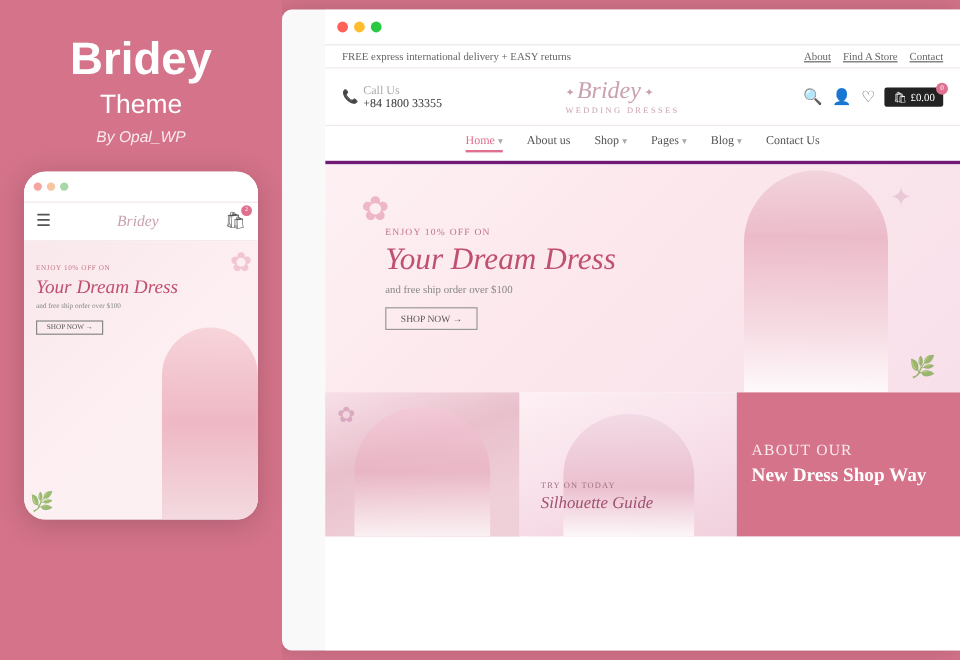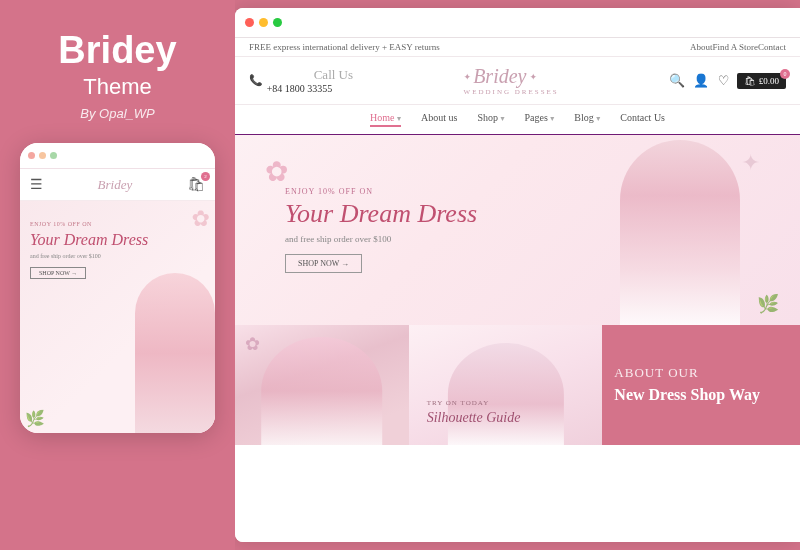--- a/index.html
+++ b/index.html
@@ -183,20 +183,21 @@
     
     .right-panel {
       flex: 1;
       background: #f9f9f9;
       border-radius: 8px 0 0 8px;
       overflow: hidden;
       display: flex;
       flex-direction: column;
       margin: 8px 0 8px 0;
       box-shadow: -3px 0 20px rgba(0,0,0,0.15);
+      padding-left: 36px;
     }
     .browser-bar {
       background: #fff;
       height: 30px;
       display: flex;
       align-items: center;
       padding: 0 10px;
       gap: 5px;
       border-bottom: 1px solid #e8e0e3;
     }
@@ -282,21 +283,21 @@
       border-radius: 50%;
       font-size: 6px;
       color: #fff;
       display: flex; align-items: center; justify-content: center;
     }
     .site-nav {
       display: flex;
       justify-content: center;
       gap: 20px;
       padding: 7px 0;
-      border-bottom: 1px solid #701a75;
+      border-bottom: 3px solid #701a75;
       background: #fff;
     }
     .nav-item {
       font-size: 10px;
       color: #555;
       cursor: pointer;
     }
     .nav-item.active {
       color: #e07090;
       border-bottom: 2px solid #e07090;
@@ -538,32 +539,32 @@
   <div class="browser-bar">
     <div class="browser-dot dot-red"></div>
     <div class="browser-dot dot-yellow"></div>
     <div class="browser-dot dot-green"></div>
   </div>
 
   <div class="website">
 
     <div class="site-top-bar">
       <span>FREE express international delivery + EASY returns</span>
-      <div style="display:flex; ">
+      <div style="display:flex; gap:10px;text-decoration:underline;">
         <span style="cursor:pointer;">About</span>
         <span style="cursor:pointer;">Find A Store</span>
         <span style="cursor:pointer;text-align:center;">Contact</span>
       </div>
     </div>
 
     <div class="site-header">
       <div class="site-phone">
         <span class="phone-icon">📞</span>
         <div>
-          <div style="font-size:13px;color:#aaa;margin-left:47px;">Call Us</div>
+          <div style="font-size:10px;color:#aaa;">Call Us</div>
           <div style="font-size:10px;color:#333;font-weight:normal;">+84 1800 33355</div>
         </div>
       </div>
 
       <div class="site-logo-area">
         <div style="display:flex;align-items:center;gap:3px;">
           <span class="site-logo-wings">✦</span>
           <span class="site-logo-text">Bridey</span>
           <span class="site-logo-wings">✦</span>
         </div>

